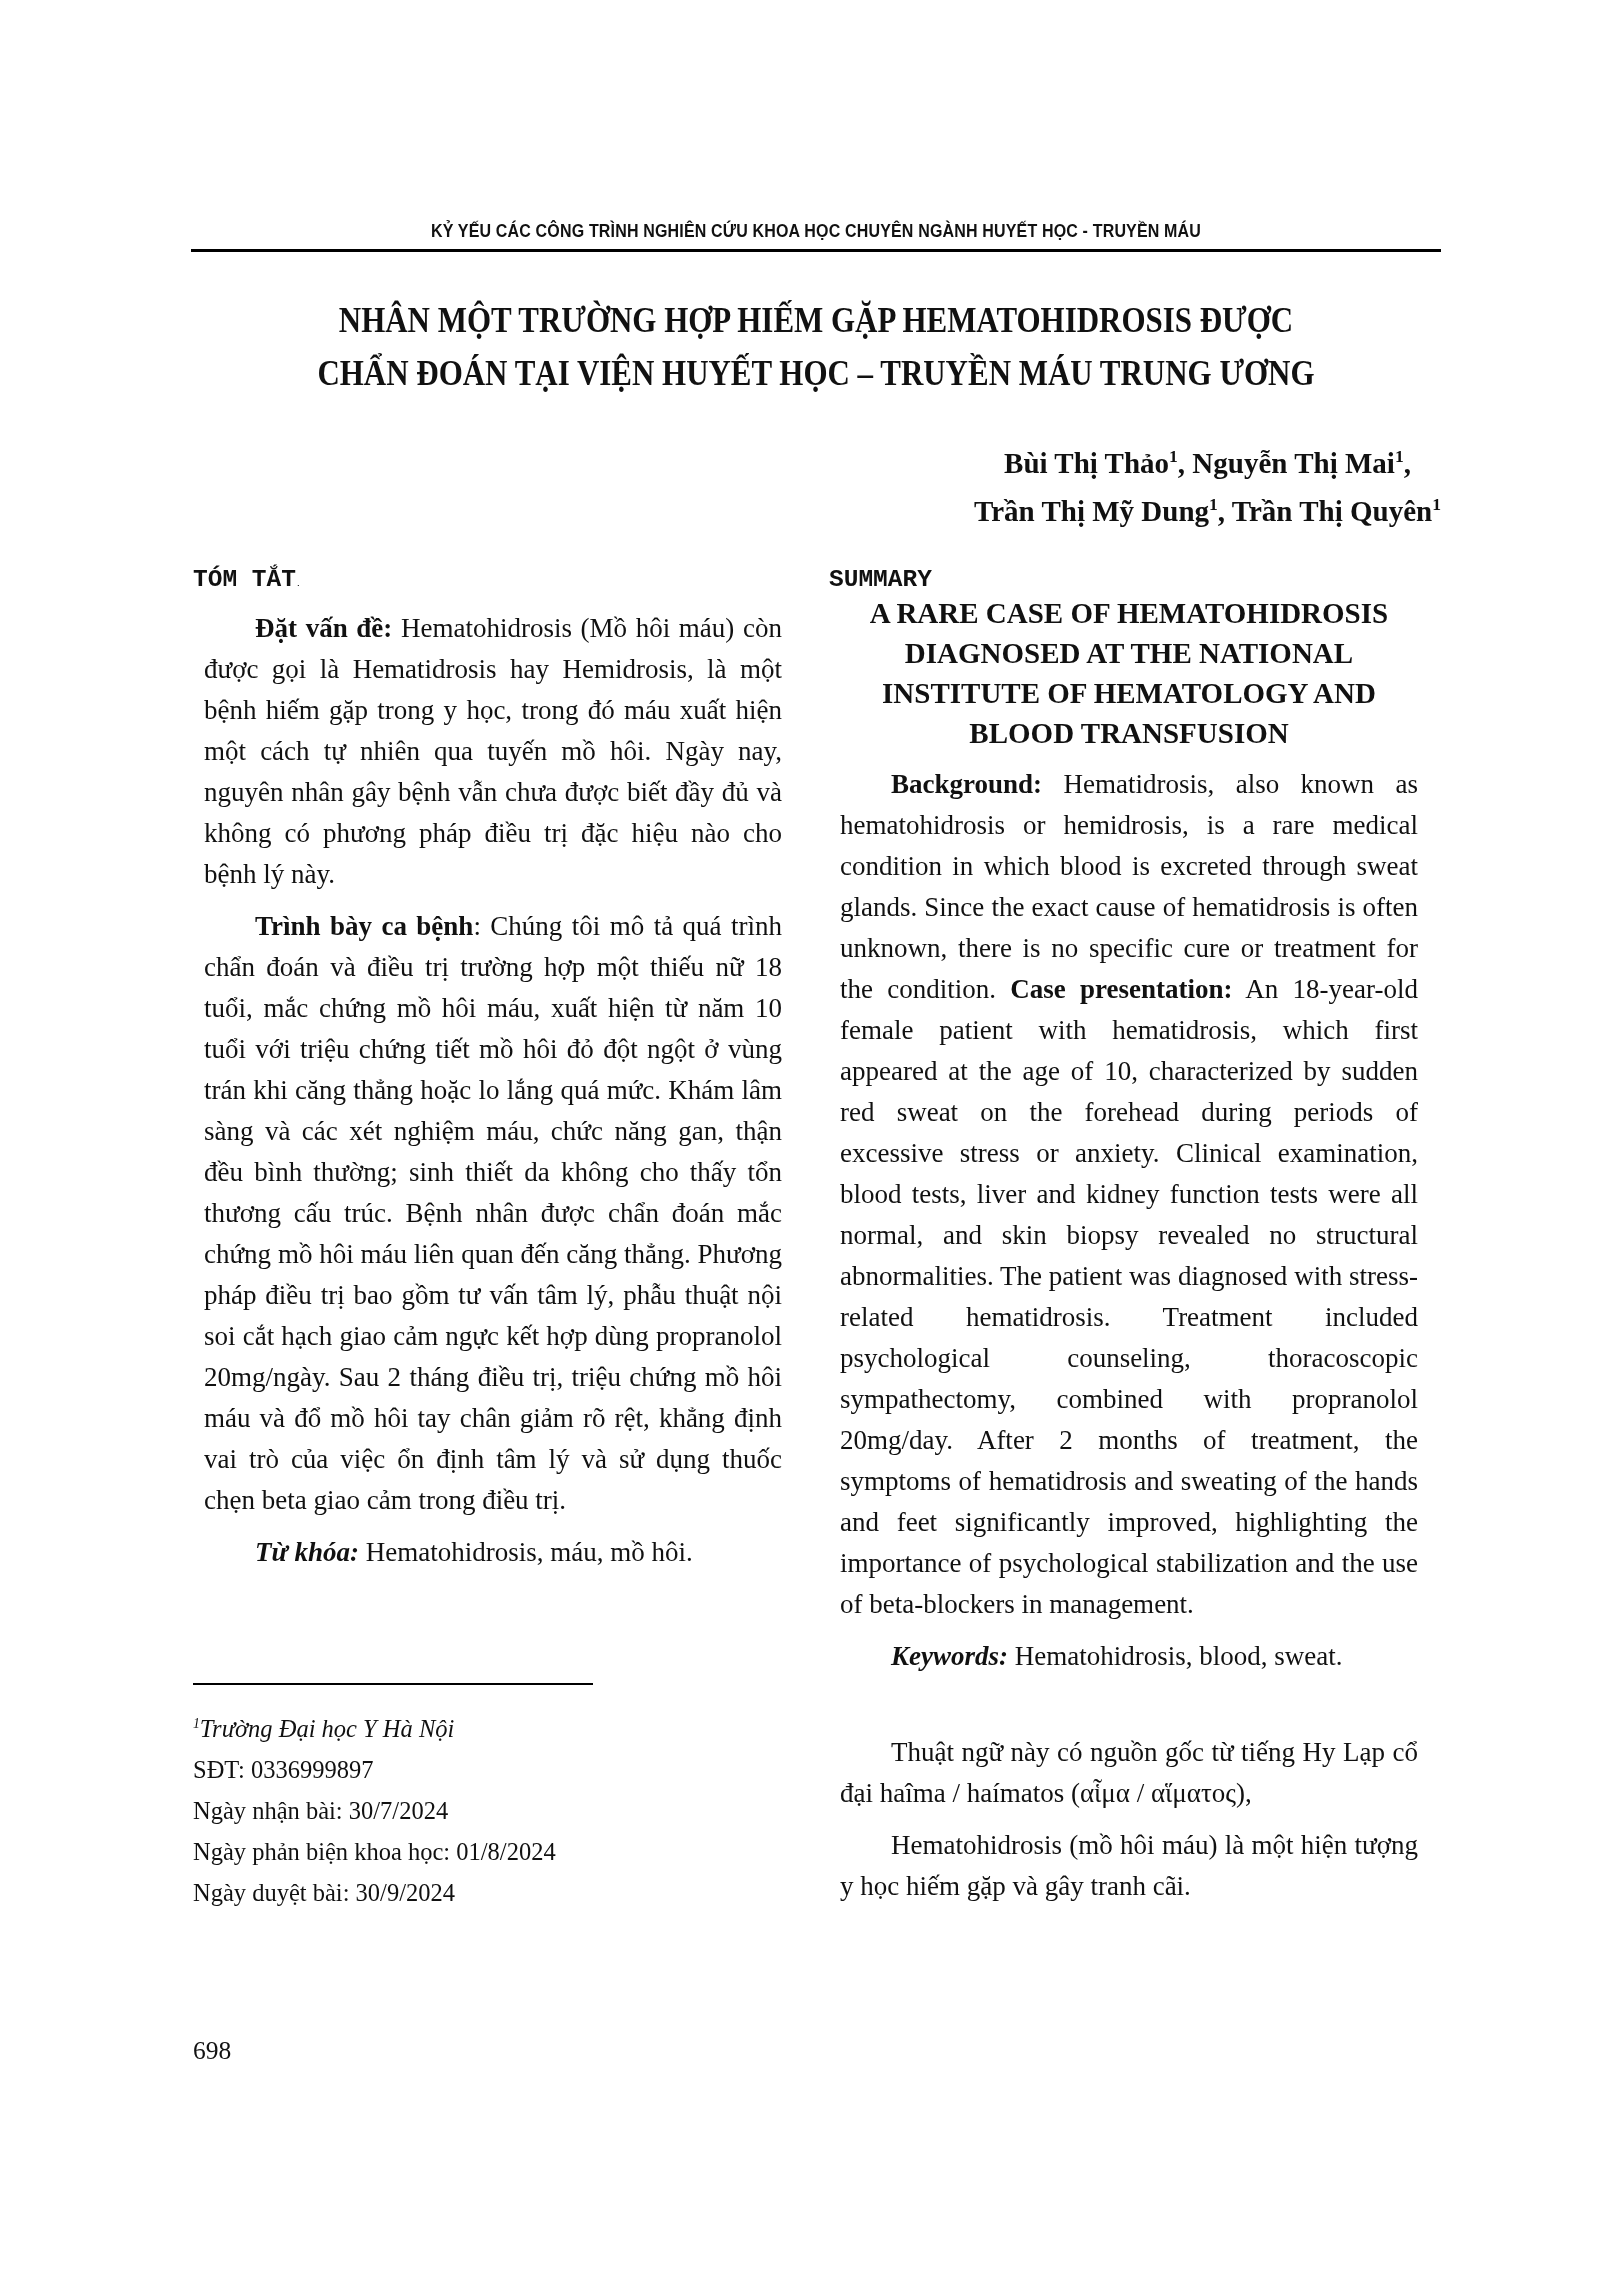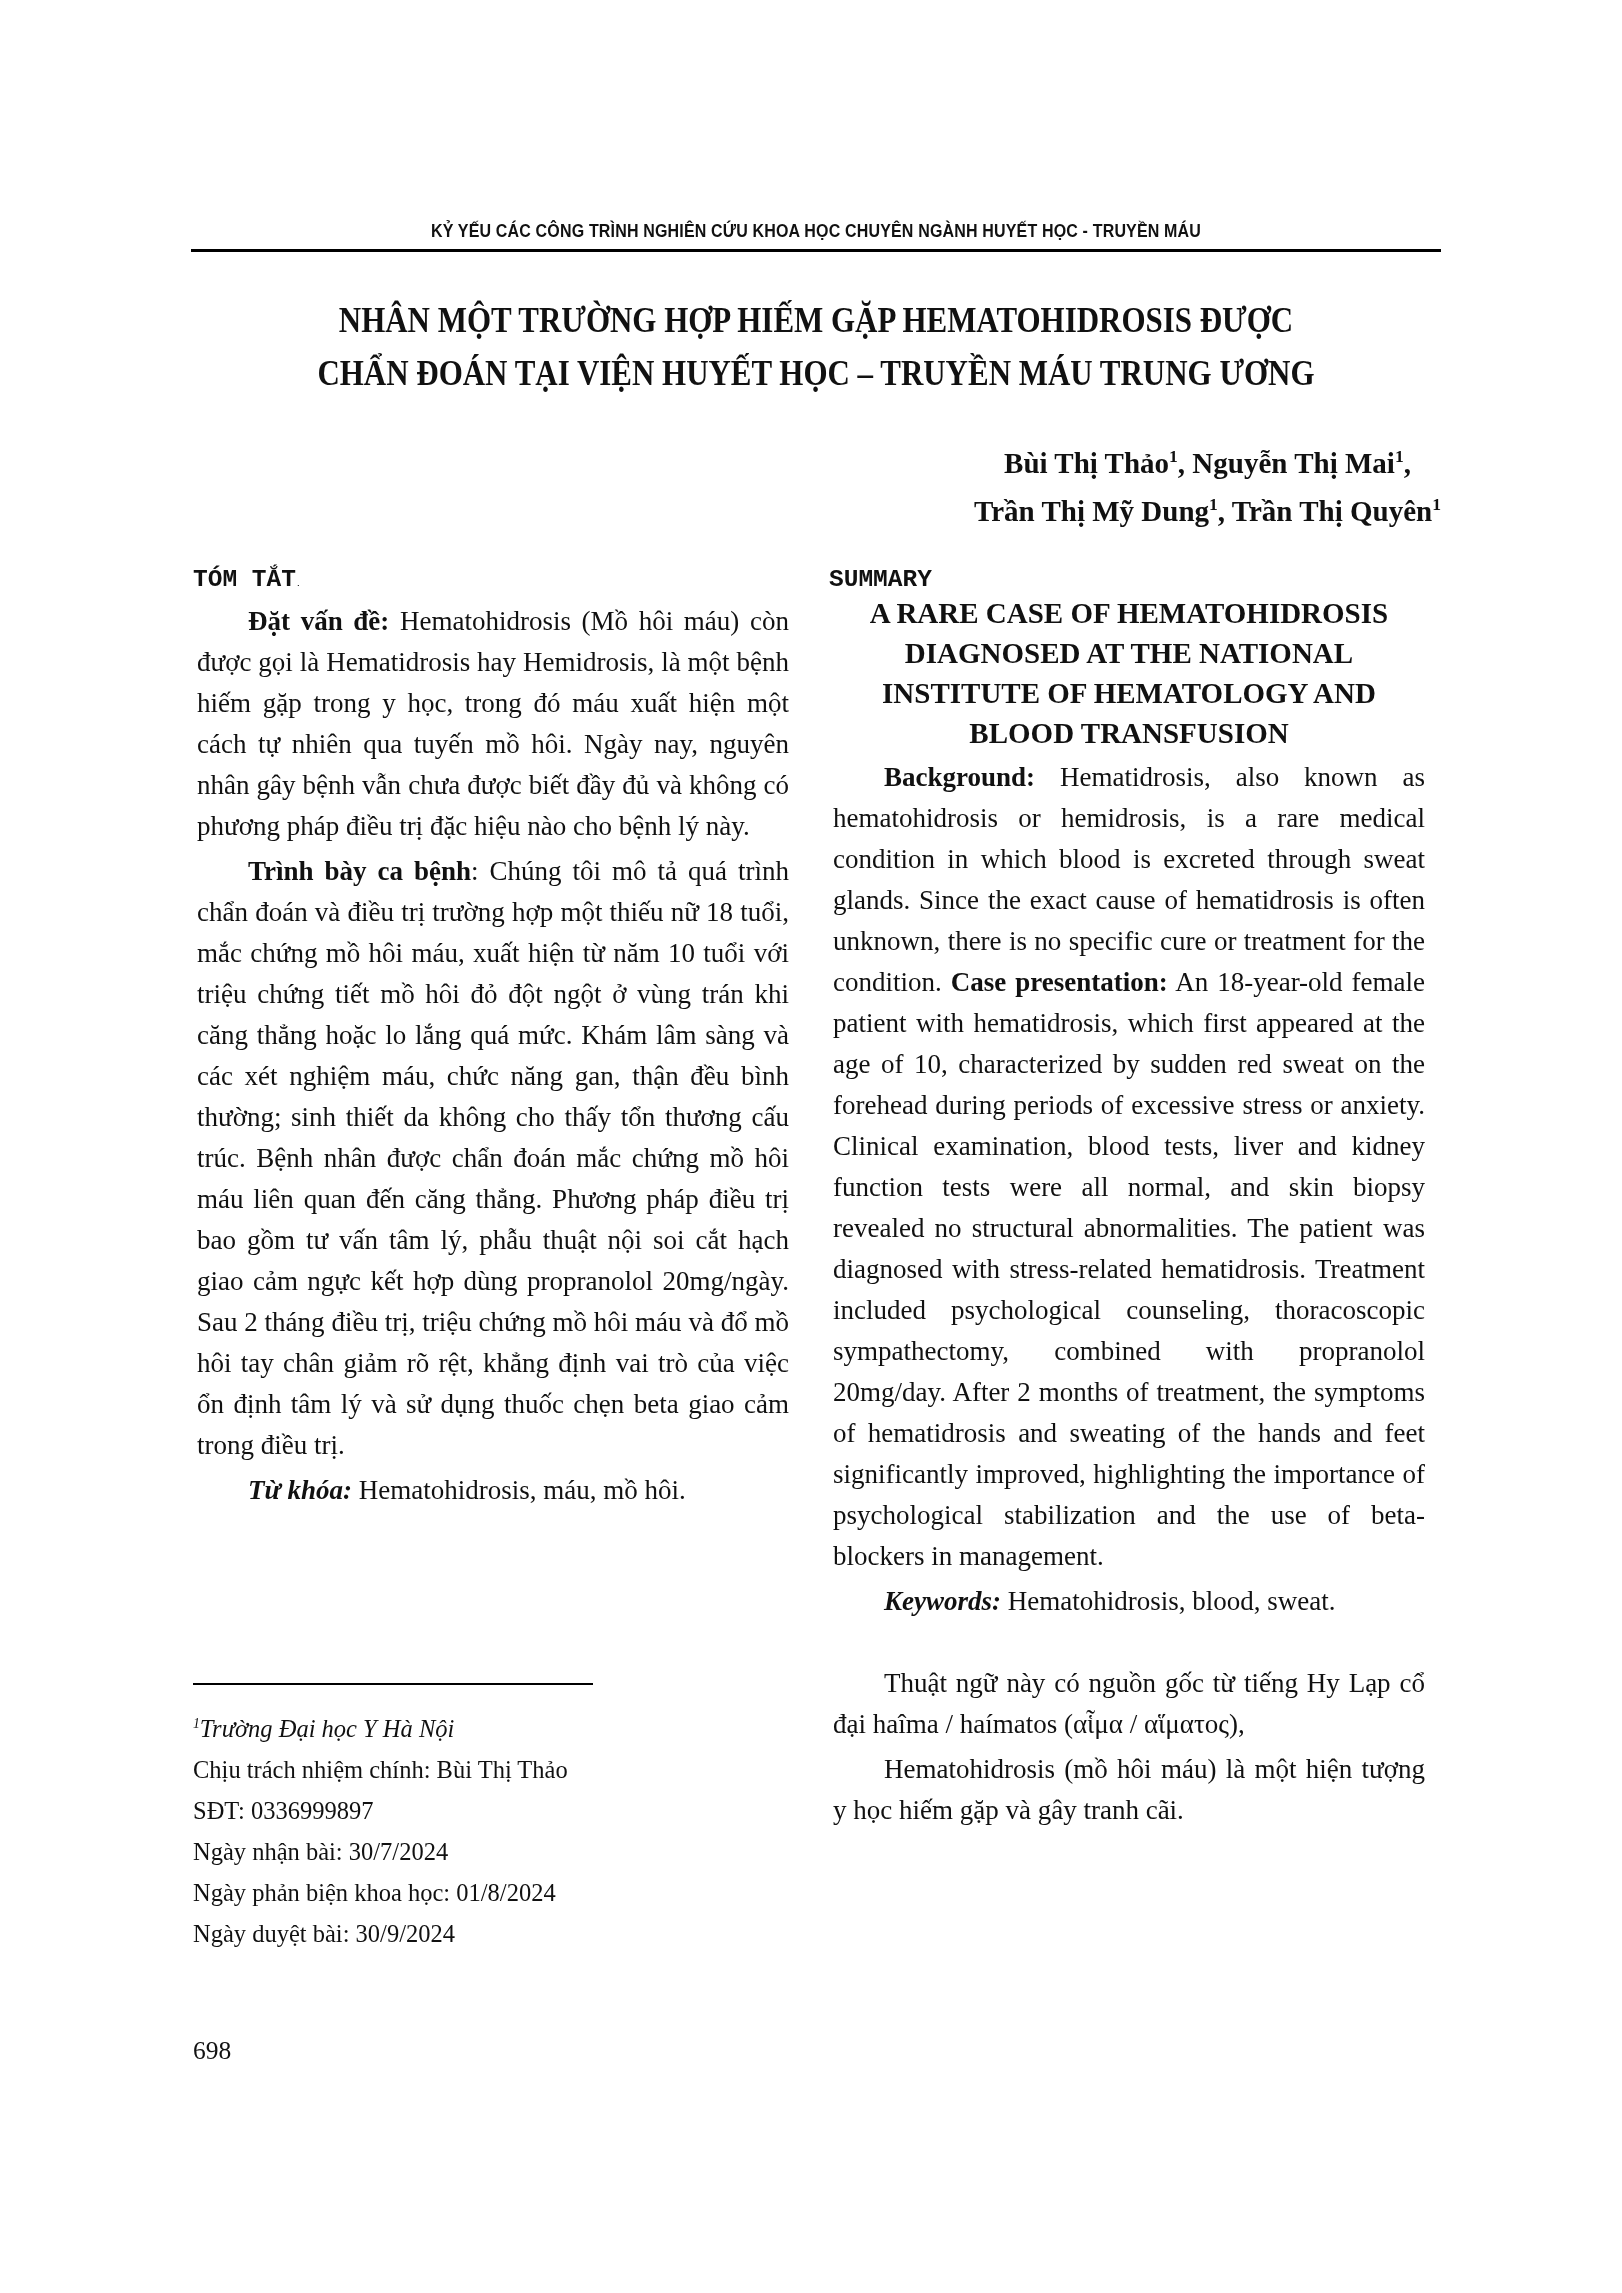--- a/index.html
+++ b/index.html
@@ -18,21 +18,21 @@
   .authors {
     position: absolute; right: 181px; top: 436px; text-align: center;
     font-family: "Liberation Serif", serif; font-weight: bold; font-size: 29px; line-height: 41px;
   }
   .authors sup { font-size: 17.6px; }
   .col { position: absolute; font-family: "Liberation Serif", serif; font-size: 27px; line-height: 41px; text-align: justify; }
   .col-left { left: 193px; top: 567px; width: 600px; }
   .col-right { left: 829px; top: 567px; width: 600px; }
   .sec-head { font-family: Liberation Mono, monospace; font-weight: bold; font-size: 24.5px; line-height: 26px; }
   .en-title { font-family: "Liberation Serif", serif; font-weight: bold; font-size: 29px; line-height: 40px; text-align: center; }
-  .para { text-indent: 51px; margin: 4px; }
+  .para { text-indent: 51px; margin: 11px; }
   .para b, .para strong { font-weight: bold; }
   .kw-label { font-weight: bold; font-style: italic; }
   .footnote-rule { position: absolute; left: 193px; top: 1683px; width: 400px; height: 2px; background: #000; }
   .footnotes {
     position: absolute; left: 193px; top: 1703px; width: 600px;
     font-family: "Liberation Serif", serif; font-size: 24.5px; line-height: 41px;
   }
   .footnotes .aff { font-style: italic; }
   .footnotes sup { font-size: 13.7px; }
   .page-number { position: absolute; left: 193px; top: 2036px; font-family: "Liberation Serif", serif; font-size: 25.5px; }
@@ -71,21 +71,20 @@
     <b>Trình bày ca bệnh</b><span>: Chúng tôi mô tả quá trình chẩn đoán và điều trị trường hợp một thiếu nữ 18 tuổi, mắc chứng mồ hôi máu, xuất hiện từ năm 10 tuổi với triệu chứng tiết mồ hôi đỏ đột ngột ở vùng trán khi căng thẳng hoặc lo lắng quá mức. Khám lâm sàng và các xét nghiệm máu, chức năng gan, thận đều bình thường; sinh thiết da không cho thấy tổn thương cấu trúc. Bệnh nhân được chẩn đoán mắc chứng mồ hôi máu liên quan đến căng thẳng. Phương pháp điều trị bao gồm tư vấn tâm lý, phẫu thuật nội soi cắt hạch giao cảm ngực kết hợp dùng propranolol 20mg/ngày. Sau 2 tháng điều trị, triệu chứng mồ hôi máu và đổ mồ hôi tay chân giảm rõ rệt, khẳng định vai trò của việc ổn định tâm lý và sử dụng thuốc chẹn beta giao cảm trong điều trị.</span>
   </p>
   <p class="para" style="text-align:left">
     <span class="kw-label">Từ khóa:</span><span> Hematohidrosis, máu, mồ hôi.</span>
   </p>
 </div>
 
 <div class="footnote-rule"></div>
 <div class="footnotes">
   <div class="aff"><sup>1</sup><span>Trường Đại học Y Hà Nội</span></div>
-  <div>Chịu trách nhiệm chính: Bùi Thị Thảo</div>
   <div>SĐT: 0336999897</div>
   <div>Ngày nhận bài: 30/7/2024</div>
   <div>Ngày phản biện khoa học: 01/8/2024</div>
   <div>Ngày duyệt bài: 30/9/2024</div>
 </div>
 
 <div class="col col-right">
   <div class="sec-head">SUMMARY</div>
   <div class="en-title">A RARE CASE OF HEMATOHIDROSIS DIAGNOSED AT THE NATIONAL INSTITUTE OF HEMATOLOGY AND BLOOD TRANSFUSION</div>
   <p class="para">

